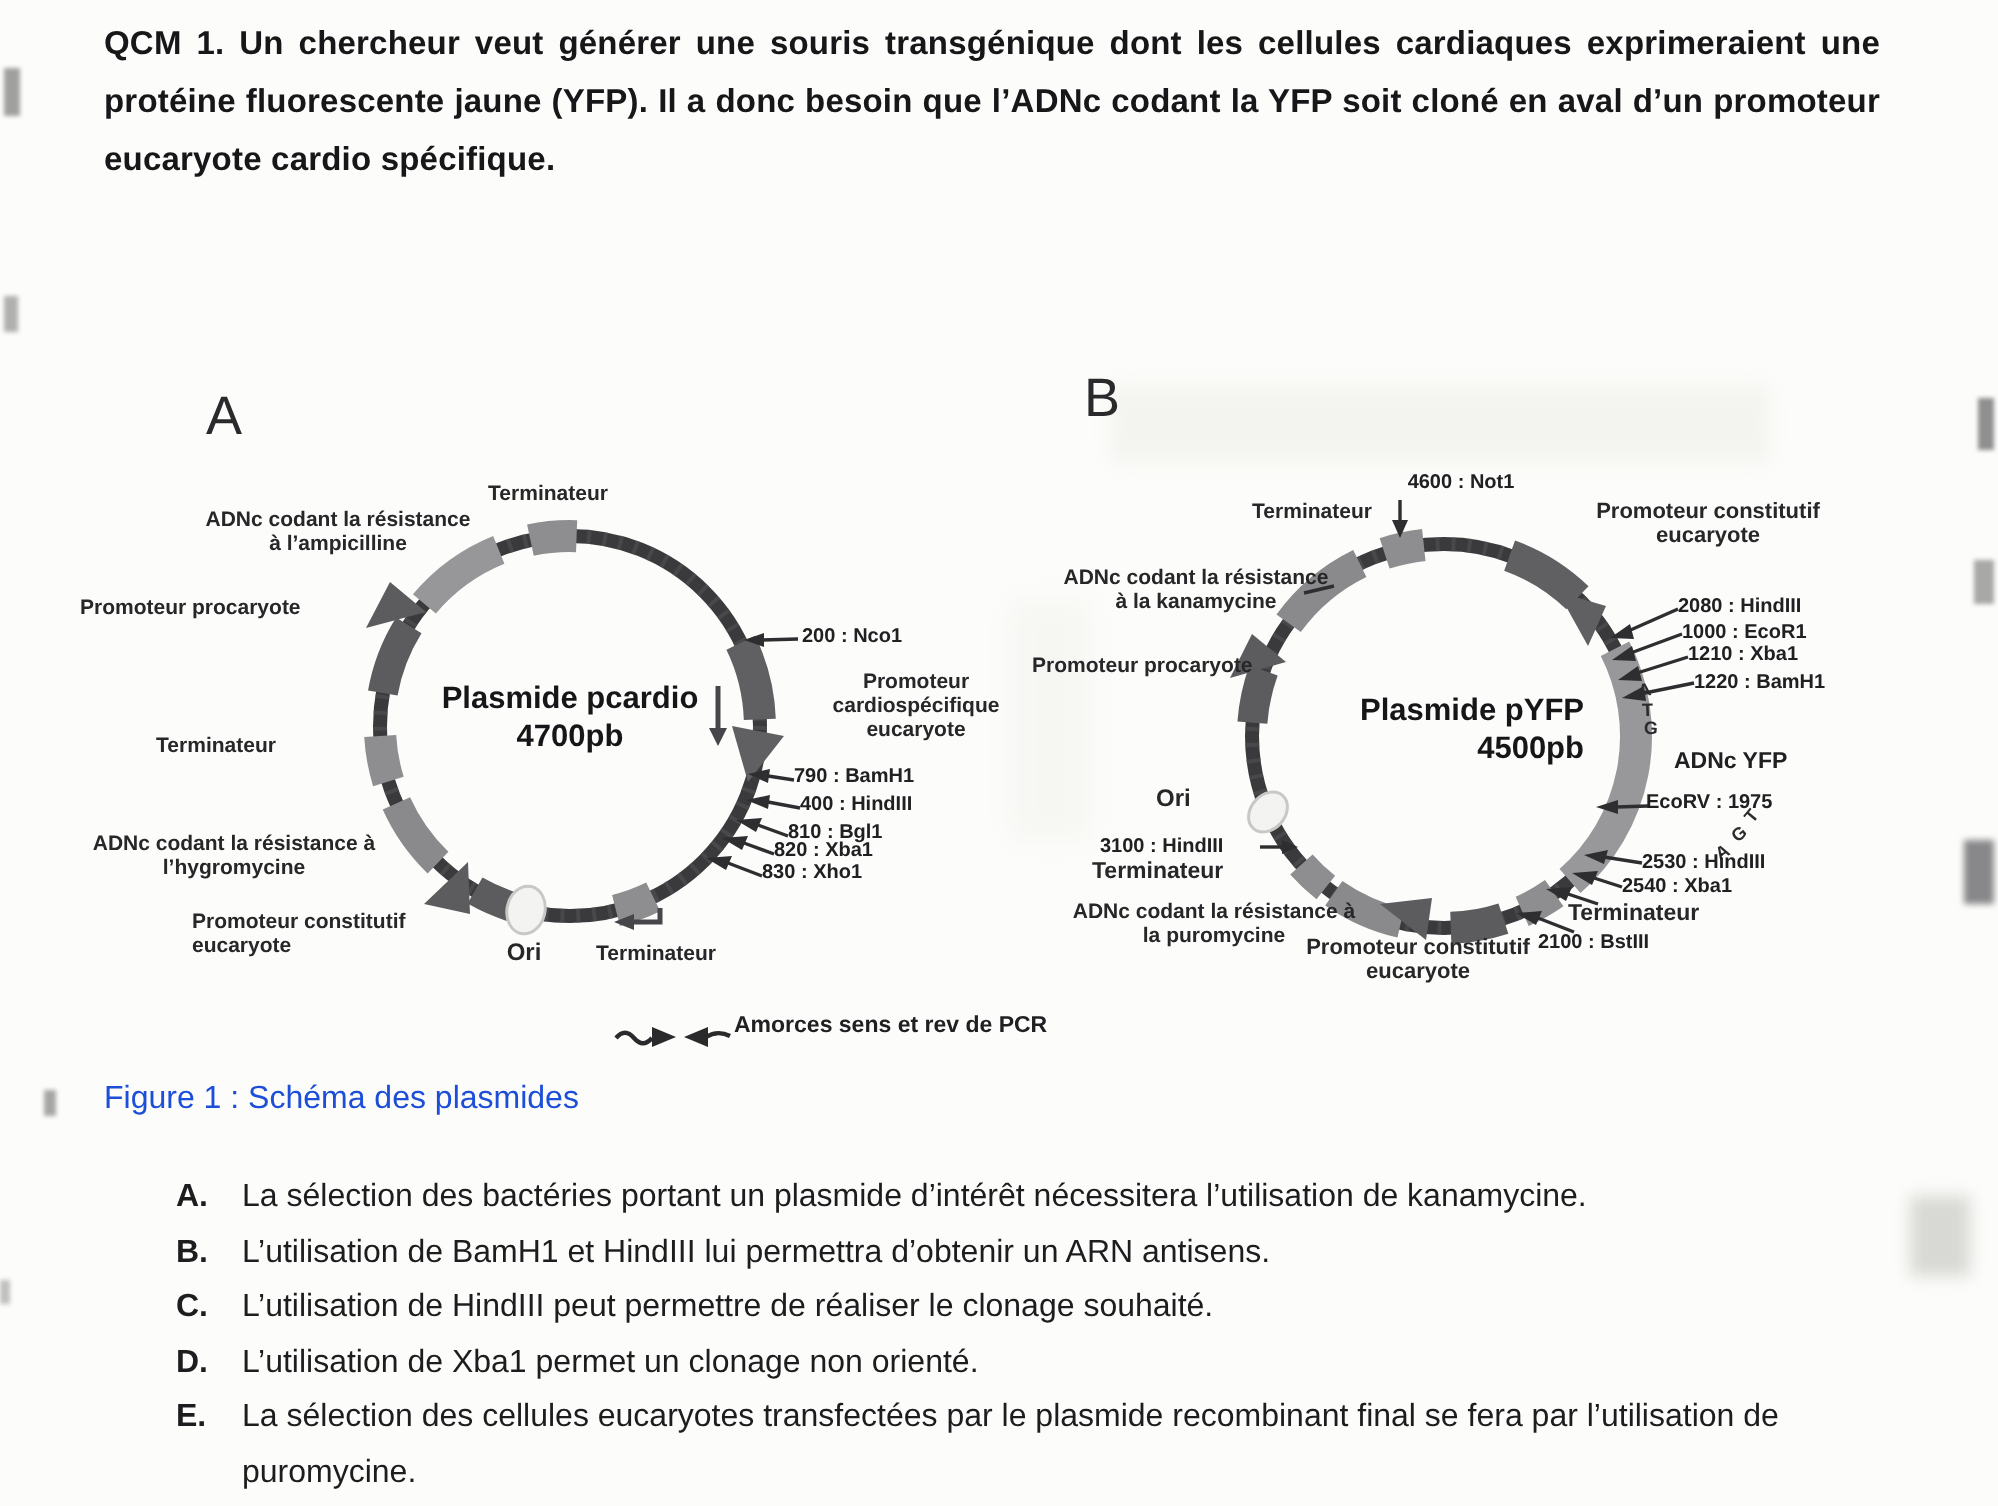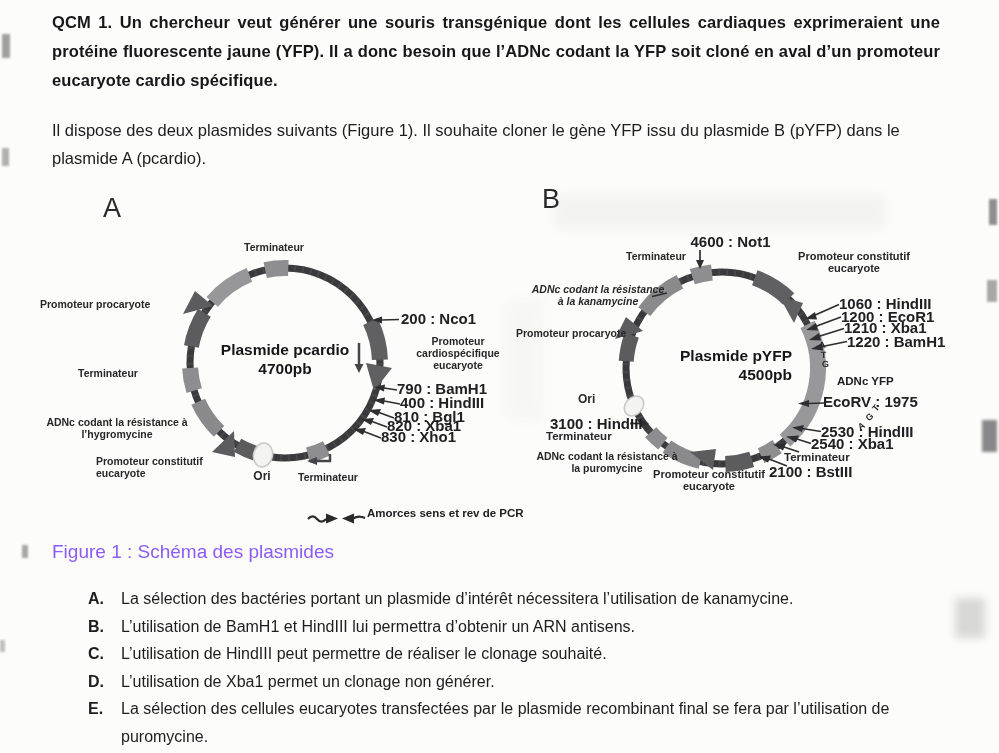--- a/index.html
+++ b/index.html
@@ -8,26 +8,26 @@
     font-family:"Liberation Sans",sans-serif;color:#1b1b1d;overflow:hidden;
   }
   .abs{position:absolute;}
   .statement{
     font-size:16.5px;font-weight:700;line-height:29px;text-align:justify;
     color:#17171a;letter-spacing:.1px;
   }
   .intro{font-size:16.5px;font-weight:400;line-height:28px;color:#1d1d1f;}
   .panel-letter{font-size:27px;font-weight:500;color:#2a2a2c;}
   .lbl{font-size:10.5px;font-weight:600;line-height:12px;color:#27272a;}
-  .lbl.site{font-size:15px;font-weight:700;white-space:nowrap;color:#202023;}
+  .lbl.site{font-size:10px;font-weight:700;white-space:nowrap;color:#202023;}
   .lbl.c{text-align:center;}
   .lbl.r{text-align:left;}
   .pname{font-size:15.5px;font-weight:700;line-height:19px;text-align:center;color:#161619;}
   .codon{position:absolute;font-size:9px;font-weight:700;color:#2b2b2d;}
-  .caption{font-size:19px;color:#8b5cf6;}
+  .caption{font-size:16px;color:#1d4ed8;}
   .legend-text{font-size:11.5px;font-weight:700;color:#202023;}
   .options{position:absolute;left:88px;top:585px;width:860px;}
   .opt{display:flex;line-height:27.5px;font-size:16px;color:#1d1d1f;}
   .opt .letter{font-weight:700;width:33px;flex:0 0 33px;}
   .opt .otext{width:812px;}
   .smudge{position:absolute;pointer-events:none;}
   svg{position:absolute;left:0;top:0;}
 </style>
 </head>
 <body>
@@ -137,51 +137,51 @@
 
     <g stroke="#2a2a2c" stroke-width="2.2" fill="#2a2a2c">
       <path d="M308,519 c3,-3.5 6,-3.5 9,0 c3,3.5 6,3.5 9,0" fill="none"></path>
       <polygon points="326,513.5 326,523.5 338,518.5" stroke="none"></polygon>
       <polygon points="342,518.5 354,513.5 354,523.5" stroke="none"></polygon>
       <path d="M353,518.5 c4,-2.5 8,-2.5 12,-0.5" fill="none"></path>
     </g>
   </svg>
 
   <div class="abs statement" style="left:52px;top:8px;width:888px;">QCM 1. Un chercheur veut générer une souris transgénique dont les cellules cardiaques exprimeraient une protéine fluorescente jaune (YFP). Il a donc besoin que l’ADNc codant la YFP soit cloné en aval d’un promoteur eucaryote cardio spécifique.</div>
-  <div class="abs intro" style="left:52px;top:116px;width:856px;">Il dispose des deux plasmides suivants (Figure 1). Il souhaite cloner le gène YFP issu du plasmide B (pYFP) dans le plasmide A (pcardio).</div>
 
   <div class="abs panel-letter" style="left:103px;top:193px;">A</div>
   <div class="abs panel-letter" style="left:542px;top:184px;">B</div>
 
   <div class="abs lbl c" style="left:228px;top:241px;width:92px;">Terminateur</div>
+  <div class="abs lbl c" style="left:100px;top:254px;width:138px;">ADNc codant la résistance à l’ampicilline</div>
   <div class="abs lbl r" style="left:40px;top:298px;width:157px;">Promoteur procaryote</div>
   <div class="abs lbl c" style="left:58px;top:367px;width:100px;">Terminateur</div>
   <div class="abs lbl c" style="left:42px;top:416px;width:150px;">ADNc codant la résistance à l’hygromycine</div>
   <div class="abs lbl" style="left:96px;top:455px;width:132px;">Promoteur constitutif eucaryote</div>
   <div class="abs lbl c" style="left:243px;top:470px;width:38px;font-size:12px;font-weight:700;">Ori</div>
   <div class="abs lbl c" style="left:286px;top:471px;width:84px;">Terminateur</div>
   <div class="abs lbl site" style="left:401px;top:313px;">200 : Nco1</div>
   <div class="abs lbl c" style="left:406px;top:335px;width:104px;">Promoteur cardiospécifique eucaryote</div>
   <div class="abs lbl site" style="left:397px;top:383px;">790 : BamH1</div>
   <div class="abs lbl site" style="left:400px;top:397px;">400 : HindIII</div>
   <div class="abs lbl site" style="left:394px;top:411px;">810 : Bgl1</div>
   <div class="abs lbl site" style="left:387px;top:420px;">820 : Xba1</div>
   <div class="abs lbl site" style="left:381px;top:431px;">830 : Xho1</div>
   <div class="abs pname" style="left:205px;top:340px;width:160px;">
     <div>Plasmide pcardio</div>
     <div>4700pb</div>
   </div>
 
   <div class="abs lbl site c" style="left:668px;top:236px;width:125px;">4600 : Not1</div>
   <div class="abs lbl c" style="left:620px;top:250px;width:72px;">Terminateur</div>
-  <div class="abs lbl c" style="left:528px;top:283px;width:140px;font-style:italic;">ADNc codant la résistance à la kanamycine</div>
+  <div class="abs lbl c" style="left:528px;top:283px;width:140px;">ADNc codant la résistance à la kanamycine</div>
   <div class="abs lbl r" style="left:516px;top:327px;width:128px;">Promoteur procaryote</div>
   <div class="abs lbl c" style="left:788px;top:250px;width:132px;font-size:11px;">Promoteur constitutif eucaryote</div>
-  <div class="abs lbl site" style="left:839px;top:298px;">1060 : HindIII</div>
-  <div class="abs lbl site" style="left:841px;top:311px;">1200 : EcoR1</div>
+  <div class="abs lbl site" style="left:839px;top:298px;">2080 : HindIII</div>
+  <div class="abs lbl site" style="left:841px;top:311px;">1000 : EcoR1</div>
   <div class="abs lbl site" style="left:844px;top:322px;">1210 : Xba1</div>
   <div class="abs lbl site" style="left:847px;top:336px;">1220 : BamH1</div>
   <span class="codon" style="left:819px;top:340px;transform:rotate(-8deg);">A</span>
   <span class="codon" style="left:821px;top:350px;transform:rotate(-2deg);">T</span>
   <span class="codon" style="left:822px;top:359px;transform:rotate(4deg);">G</span>
   <div class="abs lbl site" style="left:837px;top:375px;font-size:11.5px;">ADNc YFP</div>
   <div class="abs lbl site" style="left:823px;top:396px;">EcoRV : 1975</div>
   <span class="codon" style="left:873px;top:403px;transform:rotate(-50deg);">T</span>
   <span class="codon" style="left:866px;top:412px;transform:rotate(-40deg);">G</span>
   <span class="codon" style="left:858px;top:421px;transform:rotate(-30deg);">A</span>
@@ -210,21 +210,21 @@
     <div class="opt">
       <span class="letter">B.</span>
       <span class="otext">L’utilisation de BamH1 et HindIII lui permettra d’obtenir un ARN antisens.</span>
     </div>
     <div class="opt">
       <span class="letter">C.</span>
       <span class="otext">L’utilisation de HindIII peut permettre de réaliser le clonage souhaité.</span>
     </div>
     <div class="opt">
       <span class="letter">D.</span>
-      <span class="otext">L’utilisation de Xba1 permet un clonage non générer.</span>
+      <span class="otext">L’utilisation de Xba1 permet un clonage non orienté.</span>
     </div>
     <div class="opt">
       <span class="letter">E.</span>
       <span class="otext">La sélection des cellules eucaryotes transfectées par le plasmide recombinant final se fera par l’utilisation de puromycine.</span>
     </div>
   </div>
 
 </div>
 
 </body></html>

